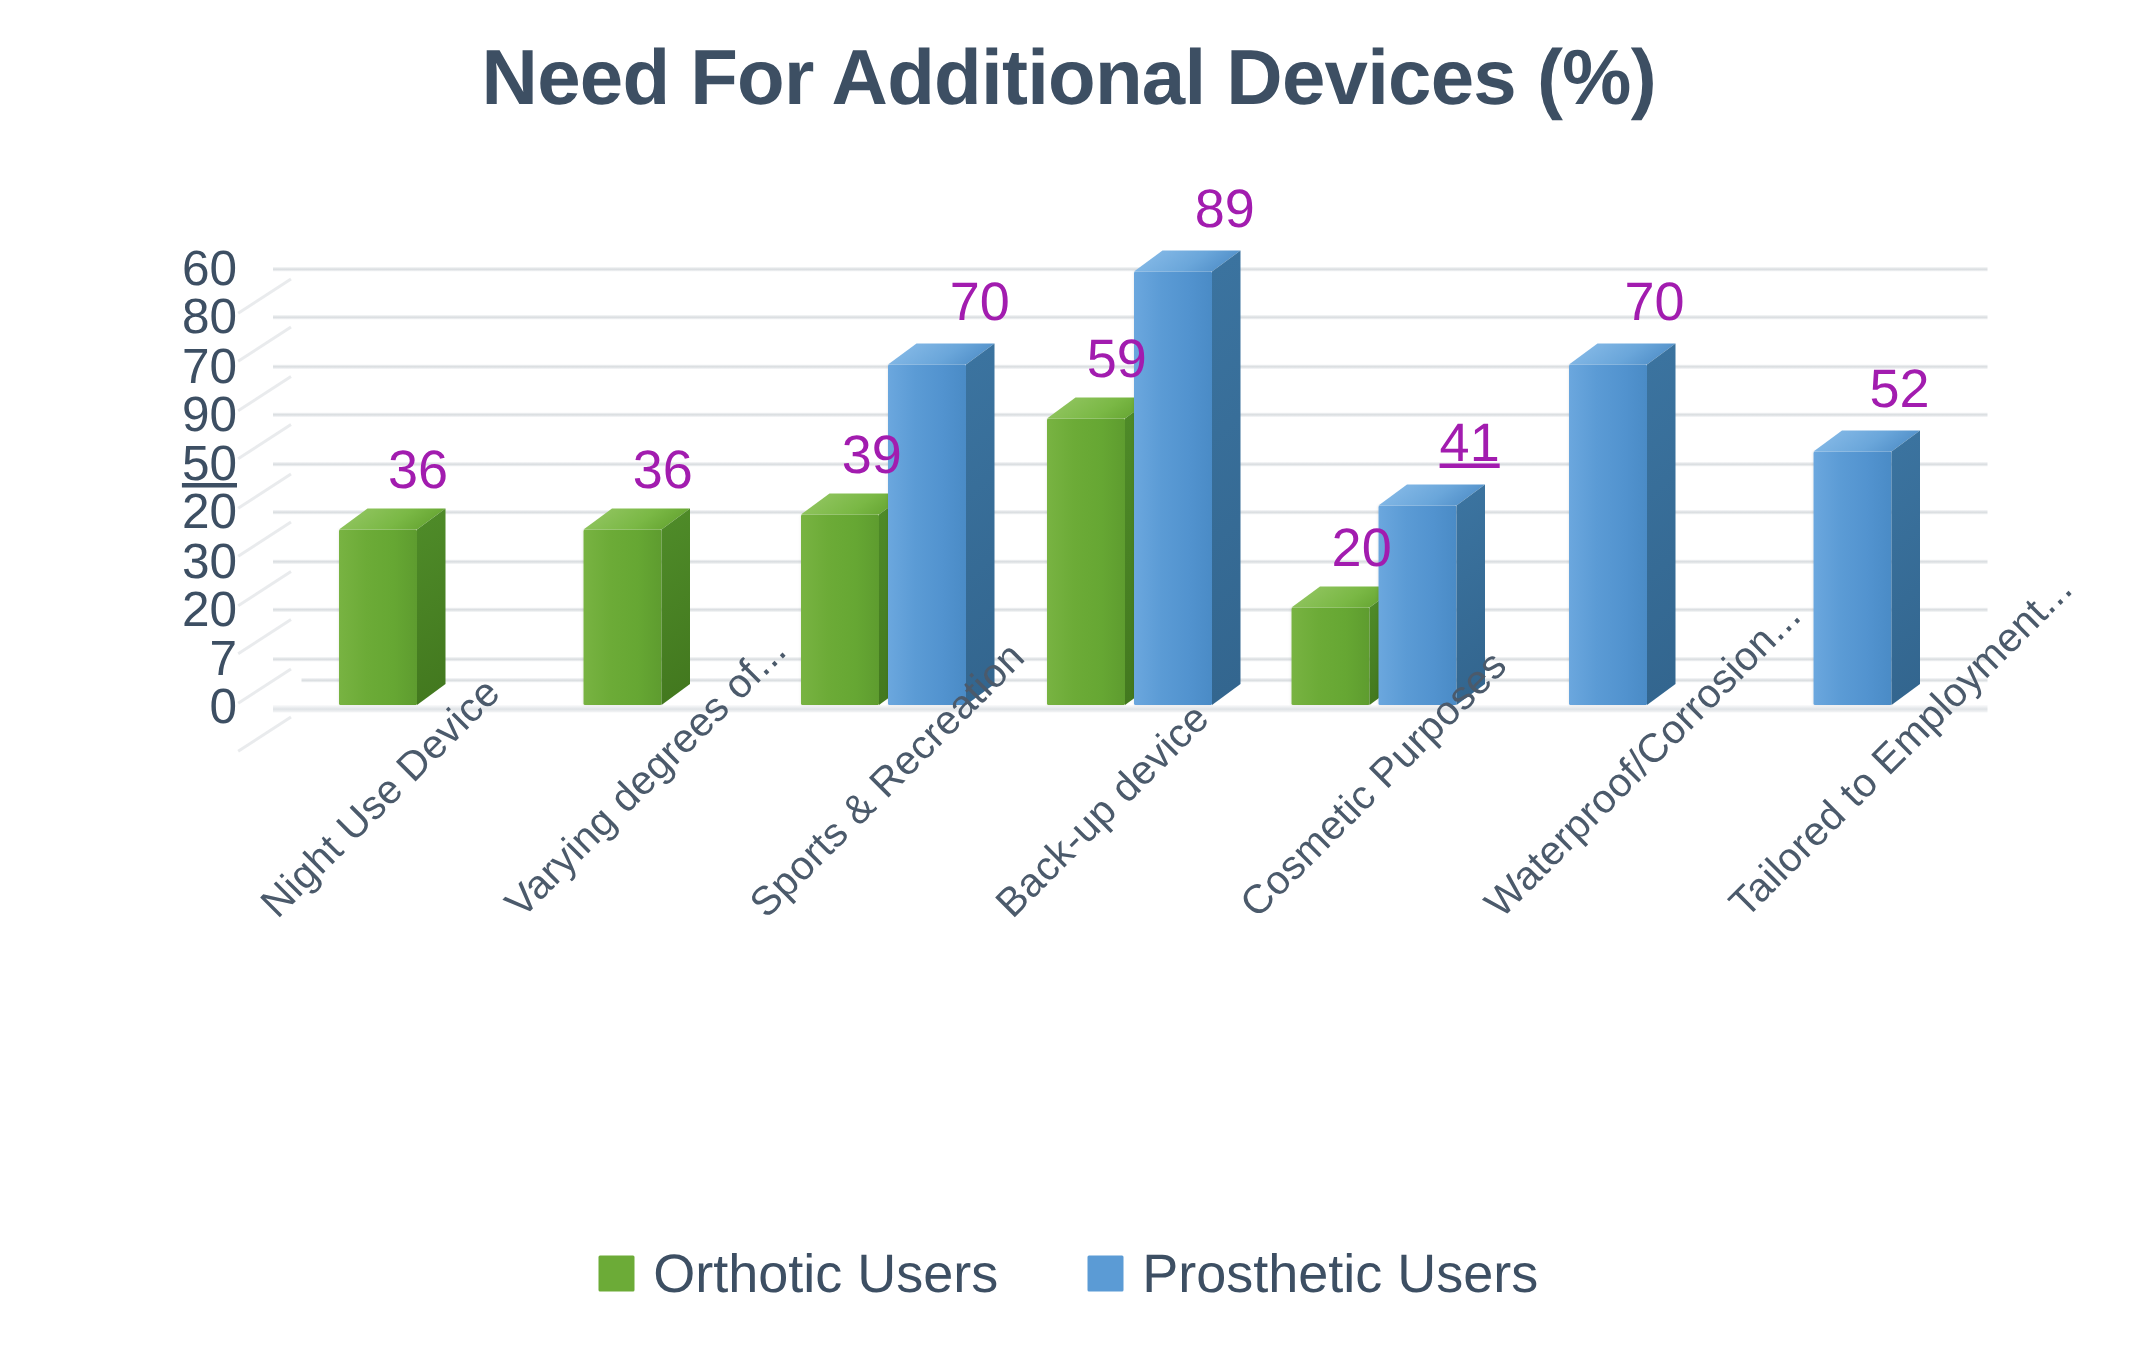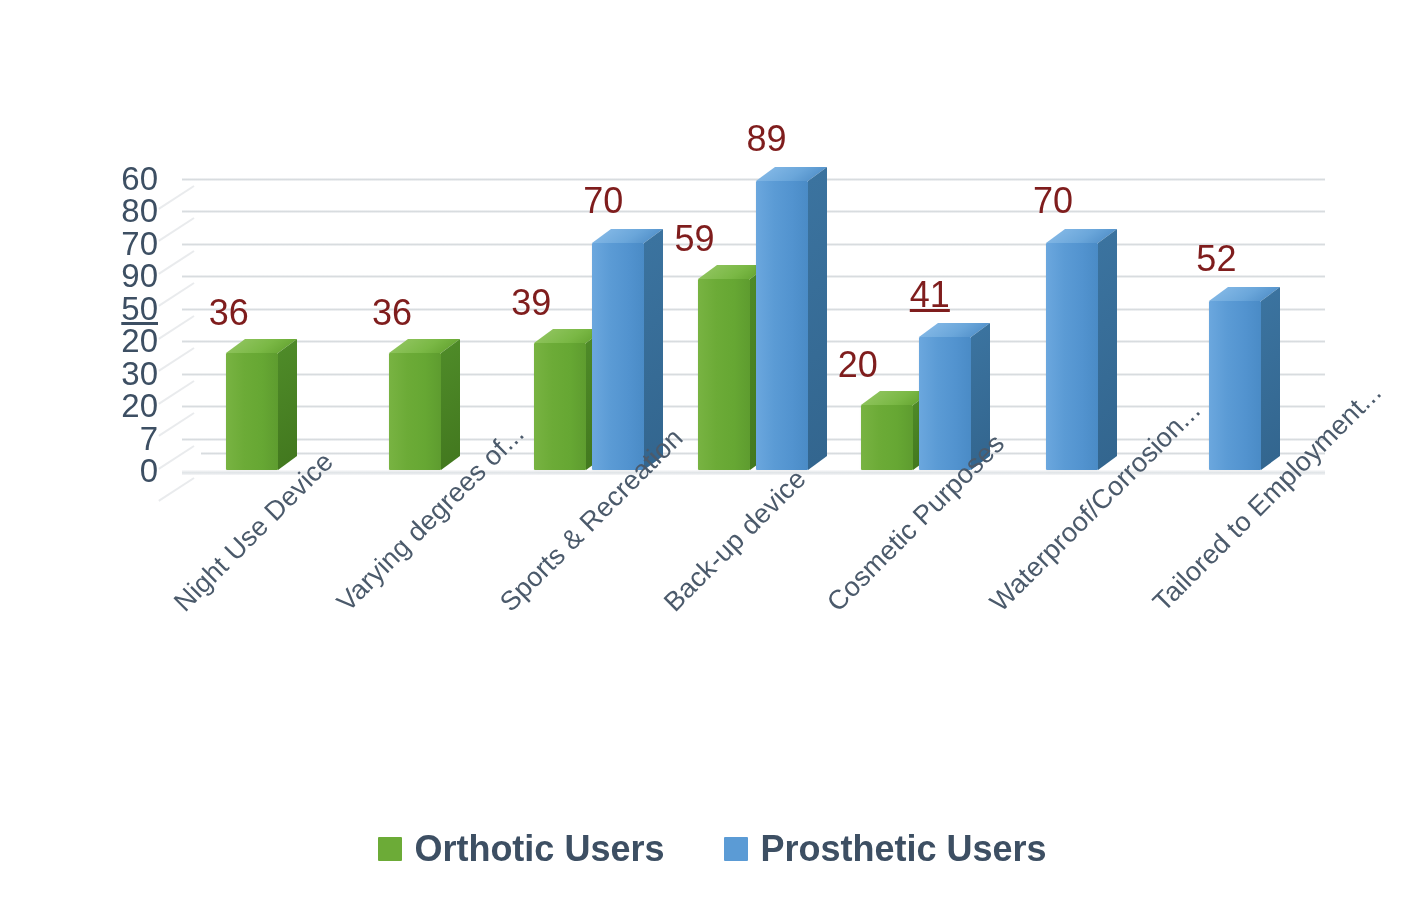--- a/index.html
+++ b/index.html
@@ -124,22 +124,22 @@
   .face3d-side {
     position: absolute;
     right: 0;
     transform-origin: bottom left;
   }
 
   
   .datalabel {
     position: absolute;
     font-size: 36px;
-    color: #7f1d1d;
-    text-align: left;
+    color: #a21caf;
+    text-align: right;
     line-height: 1;
     white-space: nowrap;
   }
 
   
   .catlabel {
     position: absolute;
     font-size: 27px;
     color: #4b5a6b;
     white-space: nowrap;
@@ -150,21 +150,20 @@
 
   
   #legend {
     position: absolute;
     left: 0; top: 828px;
     width: 1425px;
     display: flex;
     justify-content: center;
     align-items: center;
     gap: 60px;
-    font-weight: bold;
   }
   .legend-item {
     display: flex;
     align-items: center;
     gap: 12px;
   }
   .legend-swatch {
     width: 24px; height: 24px;
     border-radius: 1px;
   }
@@ -172,20 +171,21 @@
     font-size: 36px;
     color: #3d4f63;
     white-space: nowrap;
   }
 </style>
 </head>
 <body>
 
 <div id="chart-root">
 
+  <div id="chart-title">Need For Additional Devices (%)</div>
 
   <div id="yaxis">
       <div class="ytick" style="top: 12px;">60</div>
       <div class="ytick" style="top: 44.4444px;">80</div>
       <div class="ytick" style="top: 76.8889px;">70</div>
       <div class="ytick" style="top: 109.333px;">90</div>
       <div class="ytick" style="top: 142px; text-decoration: underline;">50</div>
       <div class="ytick" style="top: 174.222px;">20</div>
       <div class="ytick" style="top: 206.667px;">30</div>
       <div class="ytick" style="top: 239.111px;">20</div>

